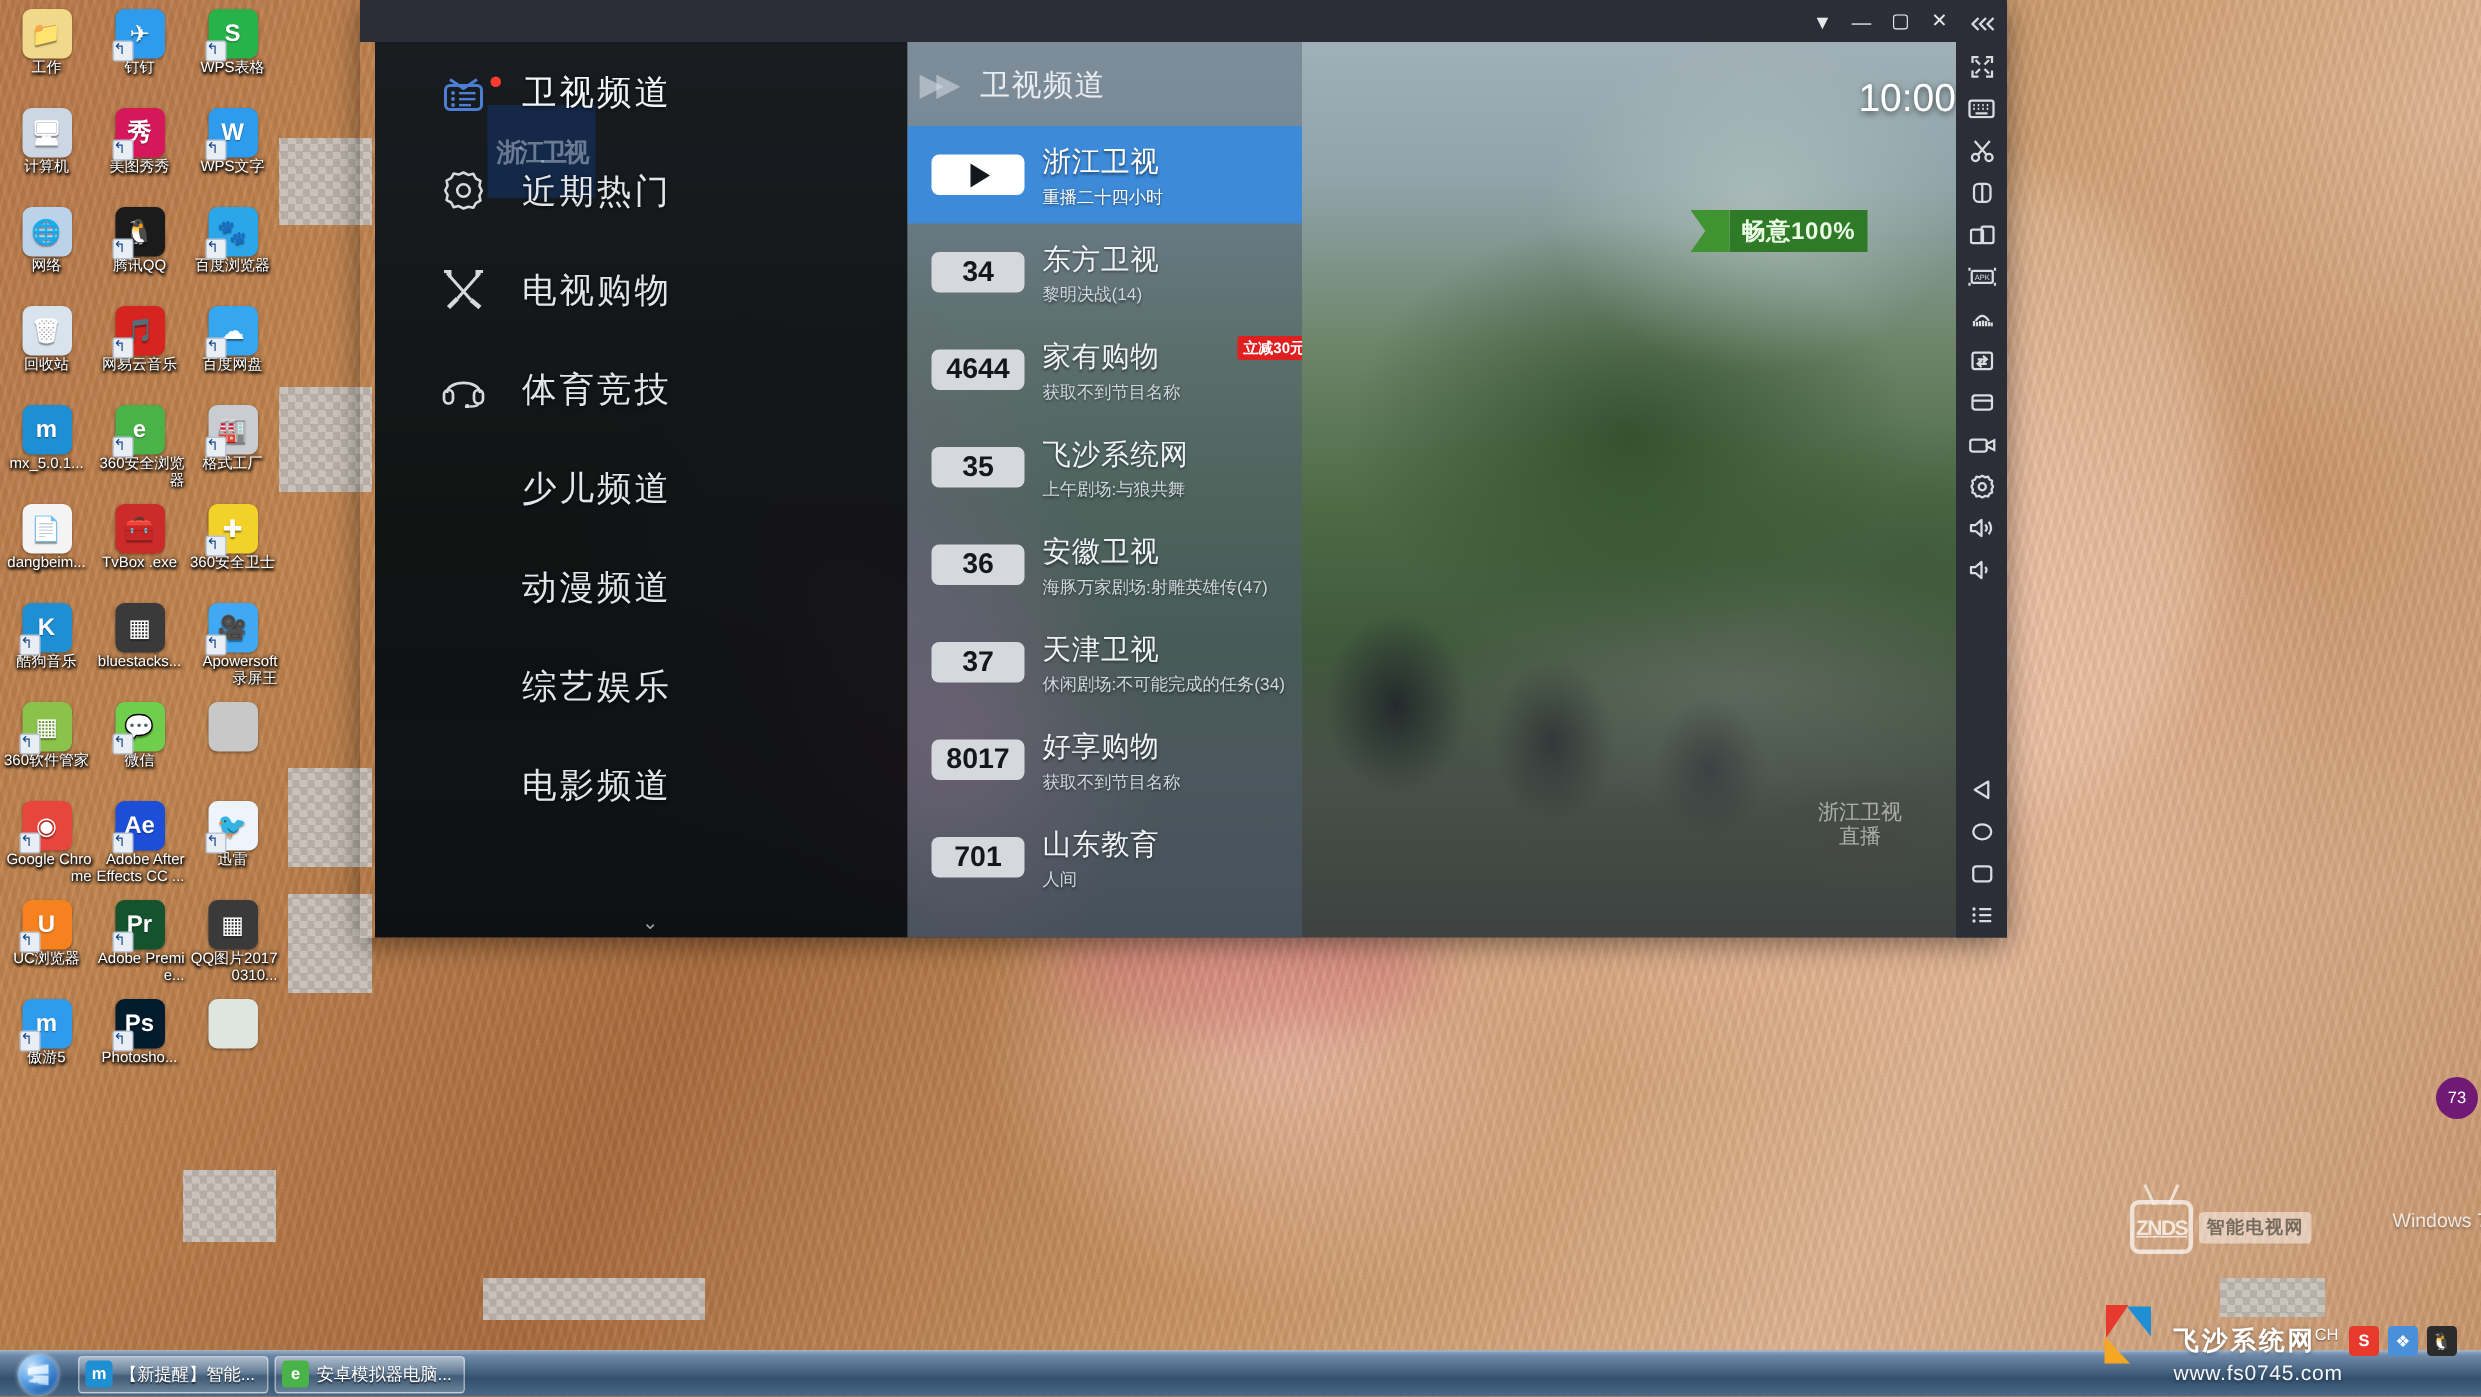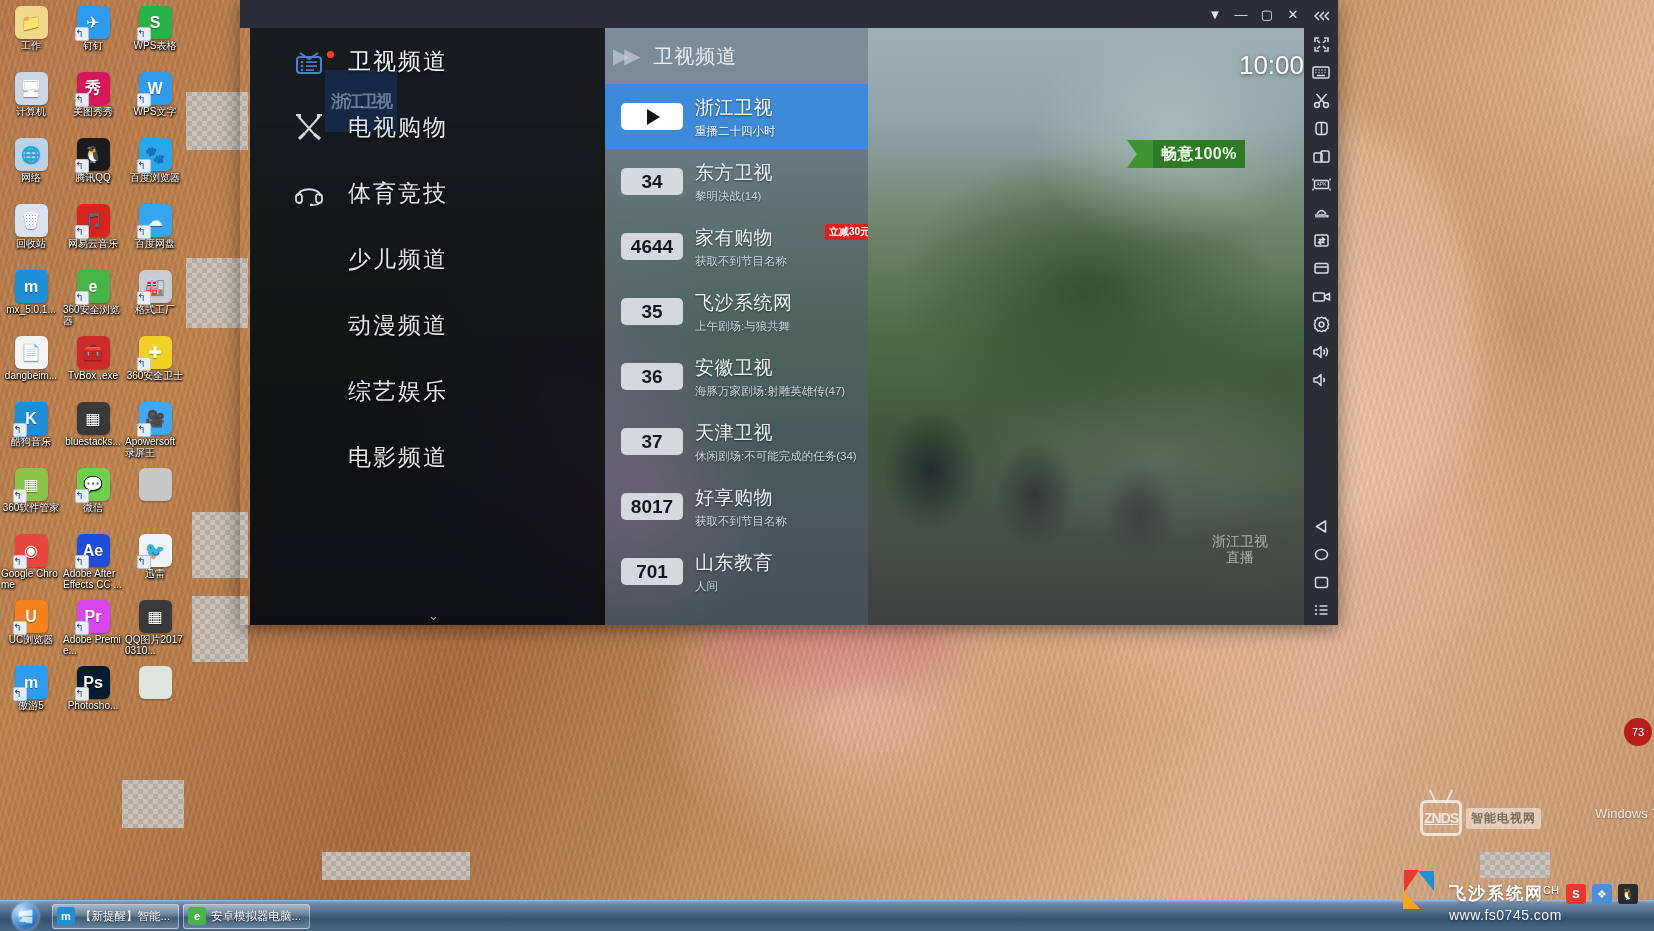--- a/index.html
+++ b/index.html
@@ -62,21 +62,21 @@
     content: "↰";
     position: absolute; left: -2px; bottom: -2px;
     width: 12px; height: 12px; line-height: 11px;
     font-size: 10px; color: #1a4a8a; background: #e9eef5;
     border: 1px solid #b9c5d4; border-radius: 2px;
     text-shadow: none; font-weight: normal;
   }
   .dicon .lbl {
     margin-top: 1px;
     font-size: 10px; line-height: 11px;
-    color: #fff; text-align: left;
+    color: #fff; text-align: right;
     text-shadow: 0 0 3px #000, 0 1px 2px #000, 1px 1px 2px #000;
     max-width: 60px;
     word-break: break-all;
   }
 
   
   .mask {
     position: absolute; z-index: 4;
     background:
       repeating-conic-gradient(#cbc6c0 0% 25%, #b5b0aa 0% 50%) 50%/10px 10px;
@@ -480,21 +480,21 @@
   }
   #fs-watermark .fs-url {
     font-size: 14px; color: #ffffff; opacity: .95;
     letter-spacing: .5px;
     text-shadow: 0 1px 3px rgba(0,0,0,.45);
   }
   #corner-badge {
     position: absolute; right: 2px; top: 718px;
     width: 28px; height: 28px;
     border-radius: 50%;
-    background: #b91c1c;
+    background: #701a75;
     color: #fff; font-size: 11px;
     display: flex; align-items: center; justify-content: center;
     z-index: 20;
   }
 </style>
 </head>
 <body>
 
 <div id="wallpaper">
   <div class="face-hint" style="left:700px;top:600px;width:260px;height:90px;background:rgba(212,120,120,.55);"></div>
@@ -608,21 +608,21 @@
     </div>
     <div class="dicon">
       <div class="glyph shortcut" style="background: rgb(238, 244, 251);">🐦</div>
       <div class="lbl">迅雷</div>
     </div>
     <div class="dicon">
       <div class="glyph shortcut" style="background: rgb(245, 130, 31);">U</div>
       <div class="lbl">UC浏览器</div>
     </div>
     <div class="dicon">
-      <div class="glyph shortcut" style="background: #d946ef;">Pr</div>
+      <div class="glyph shortcut" style="background: #14532d;">Pr</div>
       <div class="lbl">Adobe Premie...</div>
     </div>
     <div class="dicon">
       <div class="glyph" style="background: rgb(58, 58, 58);">▦</div>
       <div class="lbl">QQ图片20170310...</div>
     </div>
     <div class="dicon">
       <div class="glyph shortcut" style="background: rgb(46, 155, 236);">m</div>
       <div class="lbl">傲游5</div>
     </div>
@@ -687,20 +687,29 @@
                 <rect x="12" y="18.3" width="11" height="1.6" fill="#4a7fd4"></rect>
                 <rect x="12" y="22.3" width="8" height="1.6" fill="#4a7fd4"></rect>
               </svg>
               <span class="reddot"></span>
             </div>
             <div class="mi-label">卫视频道</div>
           </div>
           <div class="menu-item">
             <div class="mi-icon">
               <svg width="30" height="30" viewBox="0 0 30 30">
+                <path d="M15 3 l3.2 1.6 3.4-.7 1.6 3.1 3.1 1.6-.7 3.4 1.6 3.2-1.6 3.2.7 3.4-3.1 1.6-1.6 3.1-3.4-.7L15 27l-3.2-1.6-3.4.7-1.6-3.1-3.1-1.6.7-3.4L2.8 15l1.6-3.2-.7-3.4 3.1-1.6 1.6-3.1 3.4.7z" stroke="#d6dade" stroke-width="1.7" fill="none" stroke-linejoin="round"></path>
+                <circle cx="15" cy="15" r="4.2" stroke="#d6dade" stroke-width="1.7" fill="none"></circle>
+              </svg>
+            </div>
+            <div class="mi-label">近期热门</div>
+          </div>
+          <div class="menu-item">
+            <div class="mi-icon">
+              <svg width="30" height="30" viewBox="0 0 30 30">
                 <path d="M4 4 L20 22" stroke="#d6dade" stroke-width="2" fill="none"></path>
                 <path d="M20 22 L26 27" stroke="#d6dade" stroke-width="3" fill="none"></path>
                 <path d="M26 4 L11 21" stroke="#d6dade" stroke-width="2" fill="none"></path>
                 <path d="M11 21 L5 27" stroke="#d6dade" stroke-width="3" fill="none"></path>
                 <path d="M2 3 l4 0 0 4" stroke="#d6dade" stroke-width="2" fill="none"></path>
                 <path d="M28 3 l-4 0 0 4" stroke="#d6dade" stroke-width="2" fill="none"></path>
               </svg>
             </div>
             <div class="mi-label">电视购物</div>
           </div>

